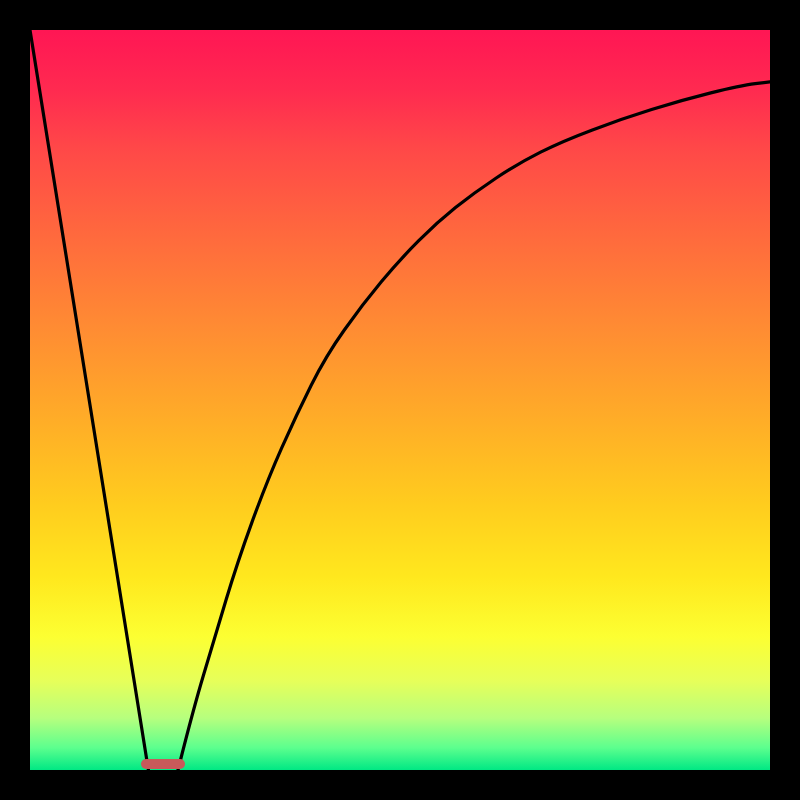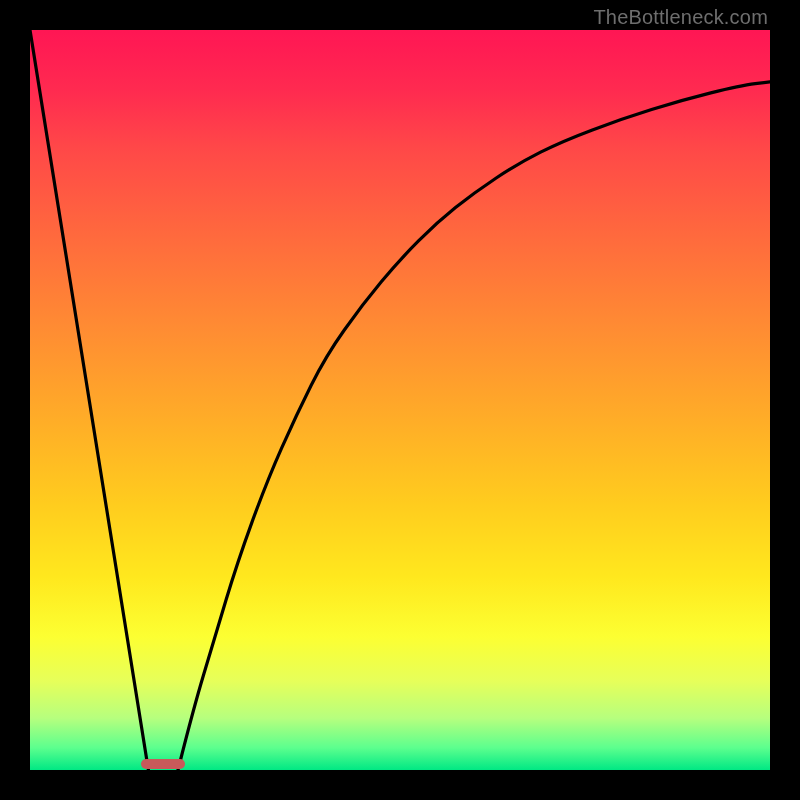--- a/index.html
+++ b/index.html
@@ -69,21 +69,20 @@
     position: absolute;
     height: 10px;
     border-radius: 5px;
     background: #c85a5a;
   }
 </style>
 </head>
 <body>
 
 <div class="frame">
-  <div class="watermark">TheBottleneck.com</div>
   <div class="plot-area">
     <div class="gradient-bg"></div>
     <svg class="curve" viewBox="0 0 740 740" preserveAspectRatio="none">
       <path id="left-seg" fill="none" stroke-width="3.2" stroke-linecap="round" d="M0.00 0.00 L118.40 740.00 " stroke="#000000"></path>
       <path id="right-curve" fill="none" stroke-width="3.2" stroke-linecap="round" d="M148 740 Q162.8 680.8 173.9 643.8 Q185 606.8 196.10000000000002 569.8 Q207.20000000000002 532.8 222 492.09999999999997 Q236.8 451.4 251.6 418.1 Q266.4 384.8 281.2 355.2 Q296 325.59999999999997 314.5 299.7 Q333 273.8 351.5 251.60000000000002 Q370 229.40000000000003 388.5 210.9 Q407.00000000000006 192.39999999999998 425.5 177.59999999999997 Q444 162.79999999999995 466.20000000000005 148 Q488.40000000000003 133.20000000000005 510.6 122.10000000000002 Q532.8 111 562.4 99.89999999999998 Q592 88.79999999999995 621.6 79.54999999999995 Q651.2 70.29999999999995 680.8 62.89999999999998 Q710.4 55.5 725.2 53.64999999999998 L740 51.799999999999955" stroke="#000000"></path>
     </svg>
     <div id="marker-bar" class="bar" style="left: 111px; width: 44.4px; bottom: 0.92px; background: rgb(200, 90, 90);"></div>
   </div>
 </div>
 

